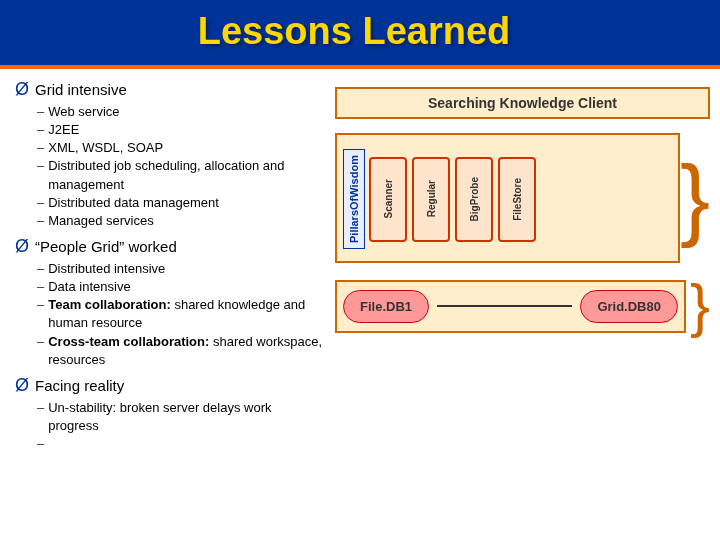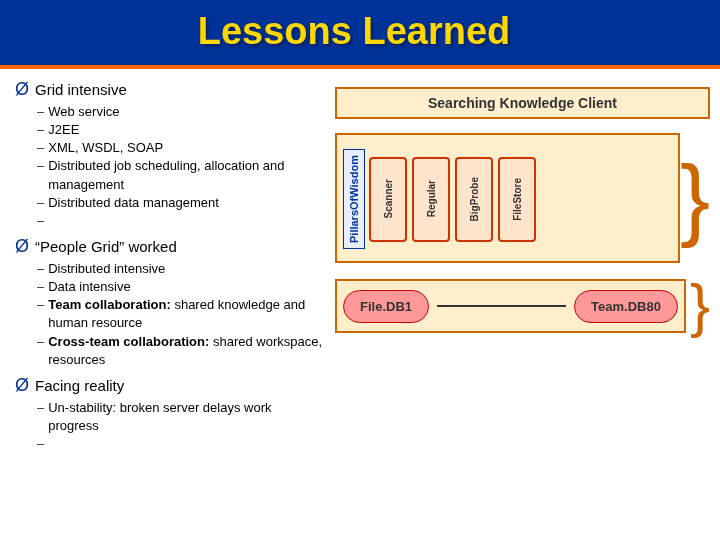--- a/index.html
+++ b/index.html
@@ -244,20 +244,21 @@
         <div class="sub-item">
           <span class="dash">–</span>
           <span>Distributed job scheduling, allocation and management</span>
         </div>
         <div class="sub-item">
           <span class="dash">–</span>
           <span>Distributed data management</span>
         </div>
         <div class="sub-item">
           <span class="dash">–</span>
+          <span>Managed services</span>
         </div>
       </div>
     </div>
 
     <div class="section-block">
       <div class="section-title">
         <span class="bullet-main">Ø</span>
         <span>“People Grid” worked</span>
       </div>
       <div class="sub-items">
@@ -326,23 +327,23 @@
           <div class="cylinder">
             <div class="cyl-body">
               <span class="cyl-label">FileStore</span>
             </div>
           </div>
         </div>
       </div>
       <div class="brace">}</div>
     </div>
 
-    <div style="display:flex; flex-direction:row; margin-top:4px;">
+    <div style="display:flex; flex-direction:row; align-items:center; margin-top:4px;">
       <div class="db-wrapper" style="flex:1; display:flex; align-items:center; gap:8px;">
         <div class="db-box">File.DB1</div>
         <div class="db-line"></div>
-        <div class="db-box">Team.DB80</div>
+        <div class="db-box">Grid.DB80</div>
       </div>
       <div class="db-brace">}</div>
     </div>
 
   </div>
 </div>
 
 </body></html>

